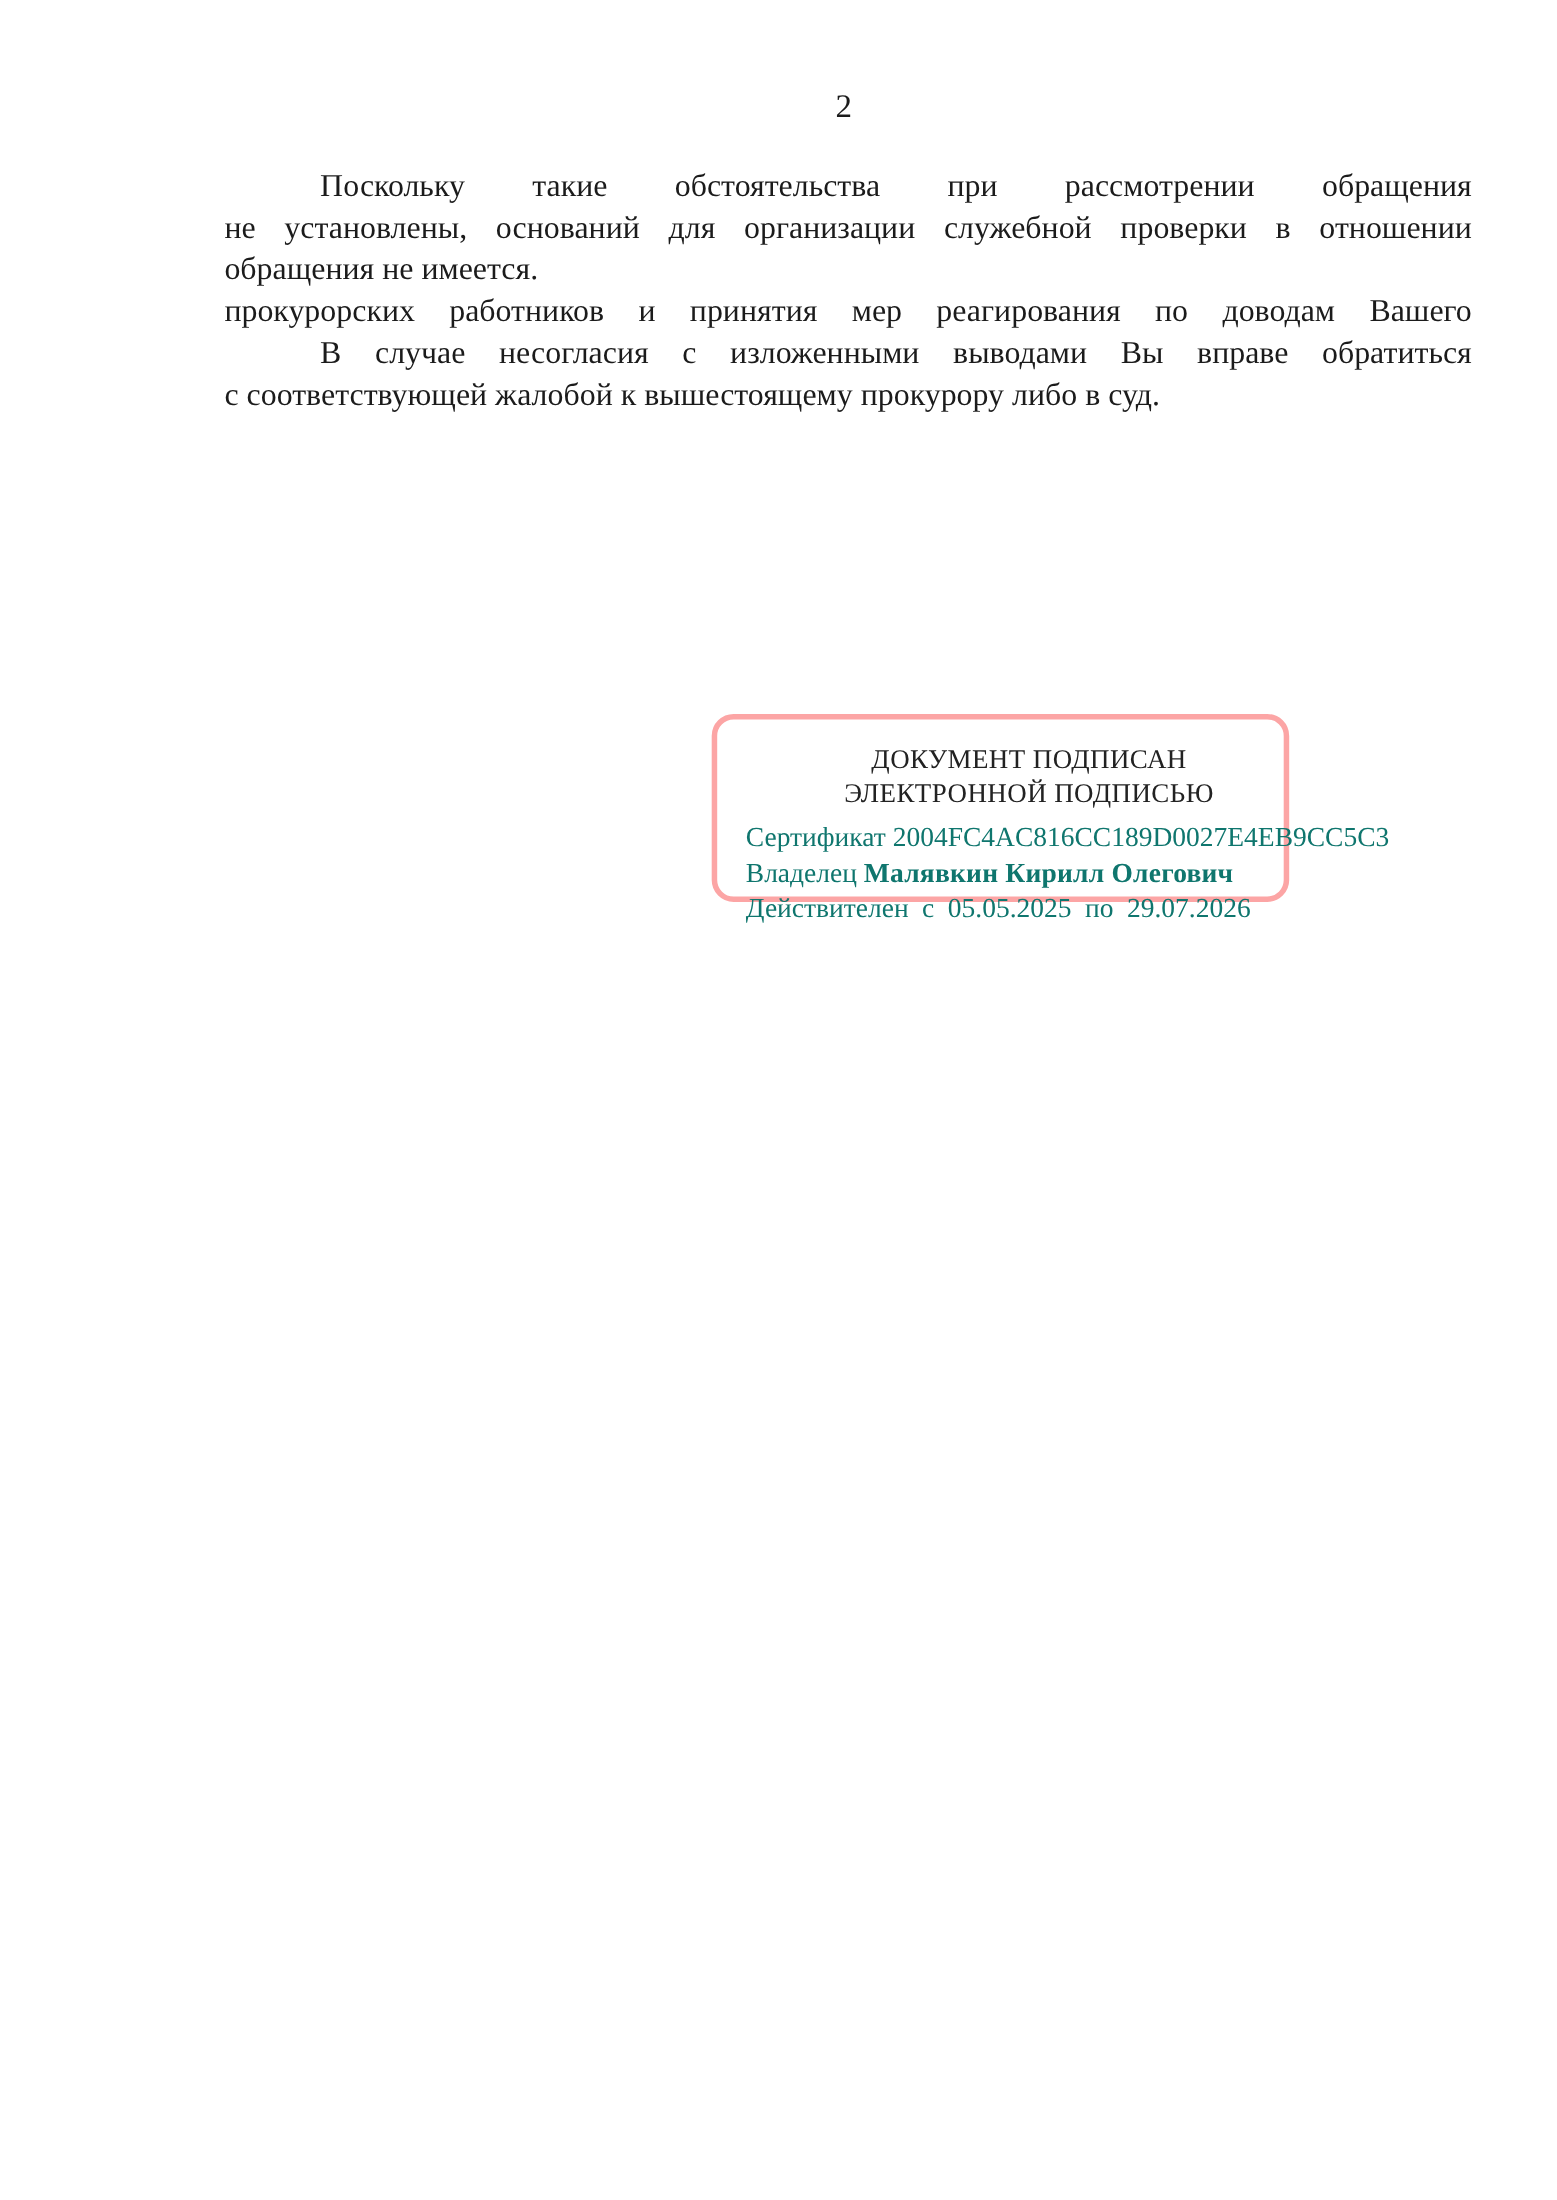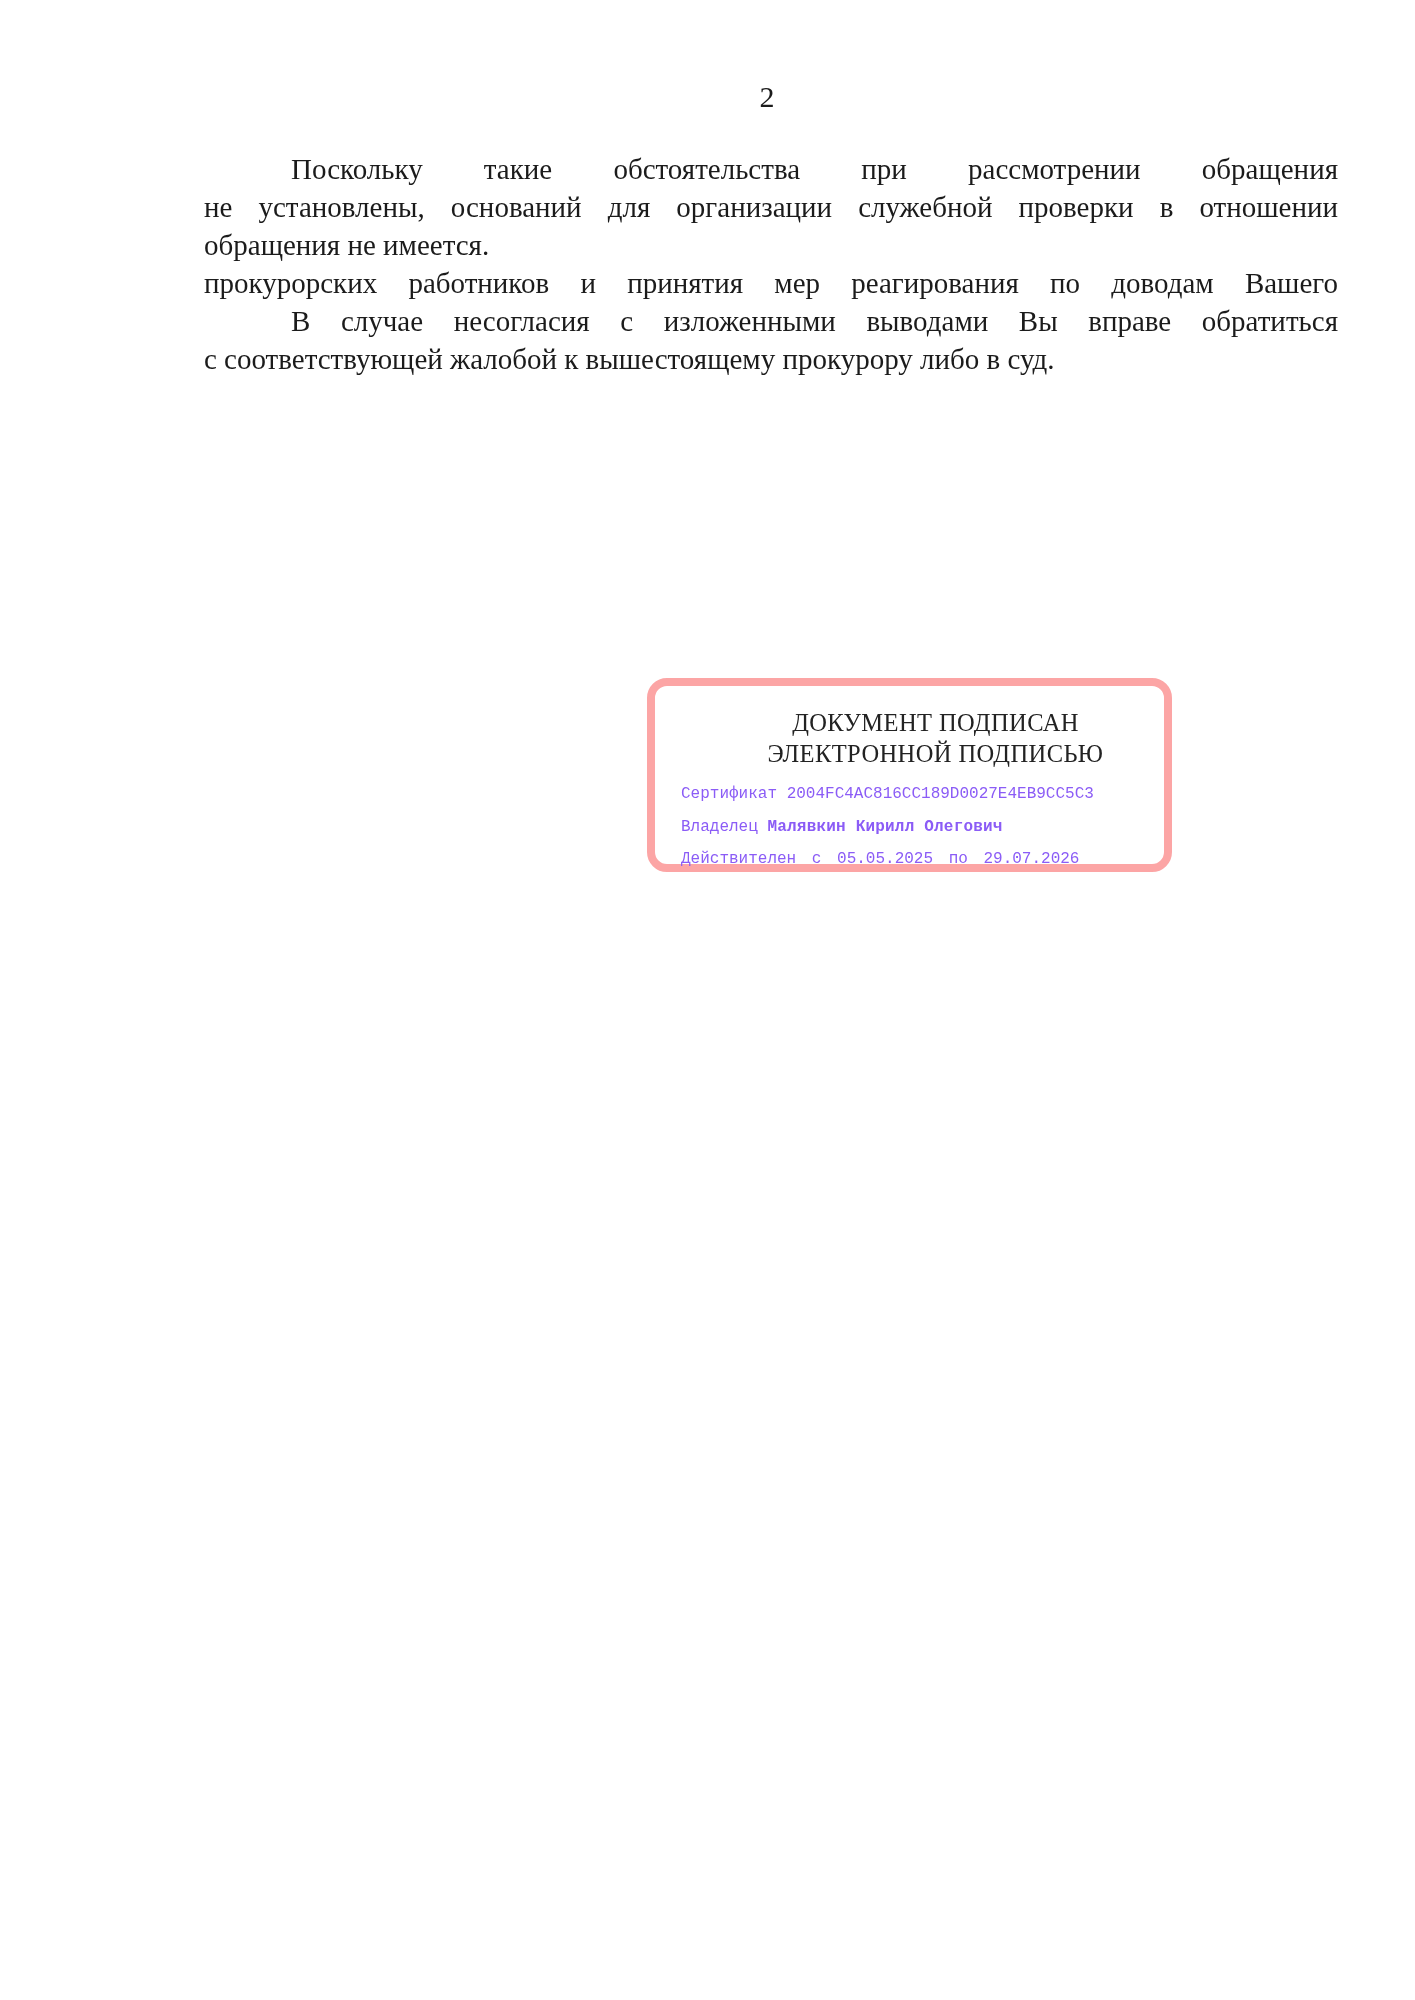--- a/index.html
+++ b/index.html
@@ -61,43 +61,42 @@
     position: absolute;
     right: 8px;
     bottom: -8px;
     font-size: 29.5px;
     line-height: 33px;
     white-space: nowrap;
   }
   .stamp {
     position: absolute;
     left: 647px;
-    top: 678px;
+    top: 649px;
     width: 525px;
-    height: 194px;
+    height: 171px;
     box-sizing: border-box;
-    border: 8px solid #fca5a5;
+    border: 5px solid #fca5a5;
     border-radius: 20px;
     background: #ffffff;
   }
   .stamp-header {
     margin-top: 21px;
     padding-left: 52px;
     text-align: center;
     font-size: 24.5px;
     line-height: 31px;
     letter-spacing: 0.4px;
     color: #222222;
   }
   .stamp-details {
     margin: 9px 10px 0 26px;
-    font-size: 16px;
+    font-size: 25px;
     line-height: 32.5px;
-    color: #8b5cf6;
-    font-family: Liberation Mono, monospace;
+    color: #0f766e;
   }
   .stamp-row { white-space: nowrap; }
   .stamp-owner-name { font-weight: bold; letter-spacing: 0.2px; }
   .stamp-validity { word-spacing: 6px; }
 </style>
 </head>
 <body>
 
 <div class="page">
 

